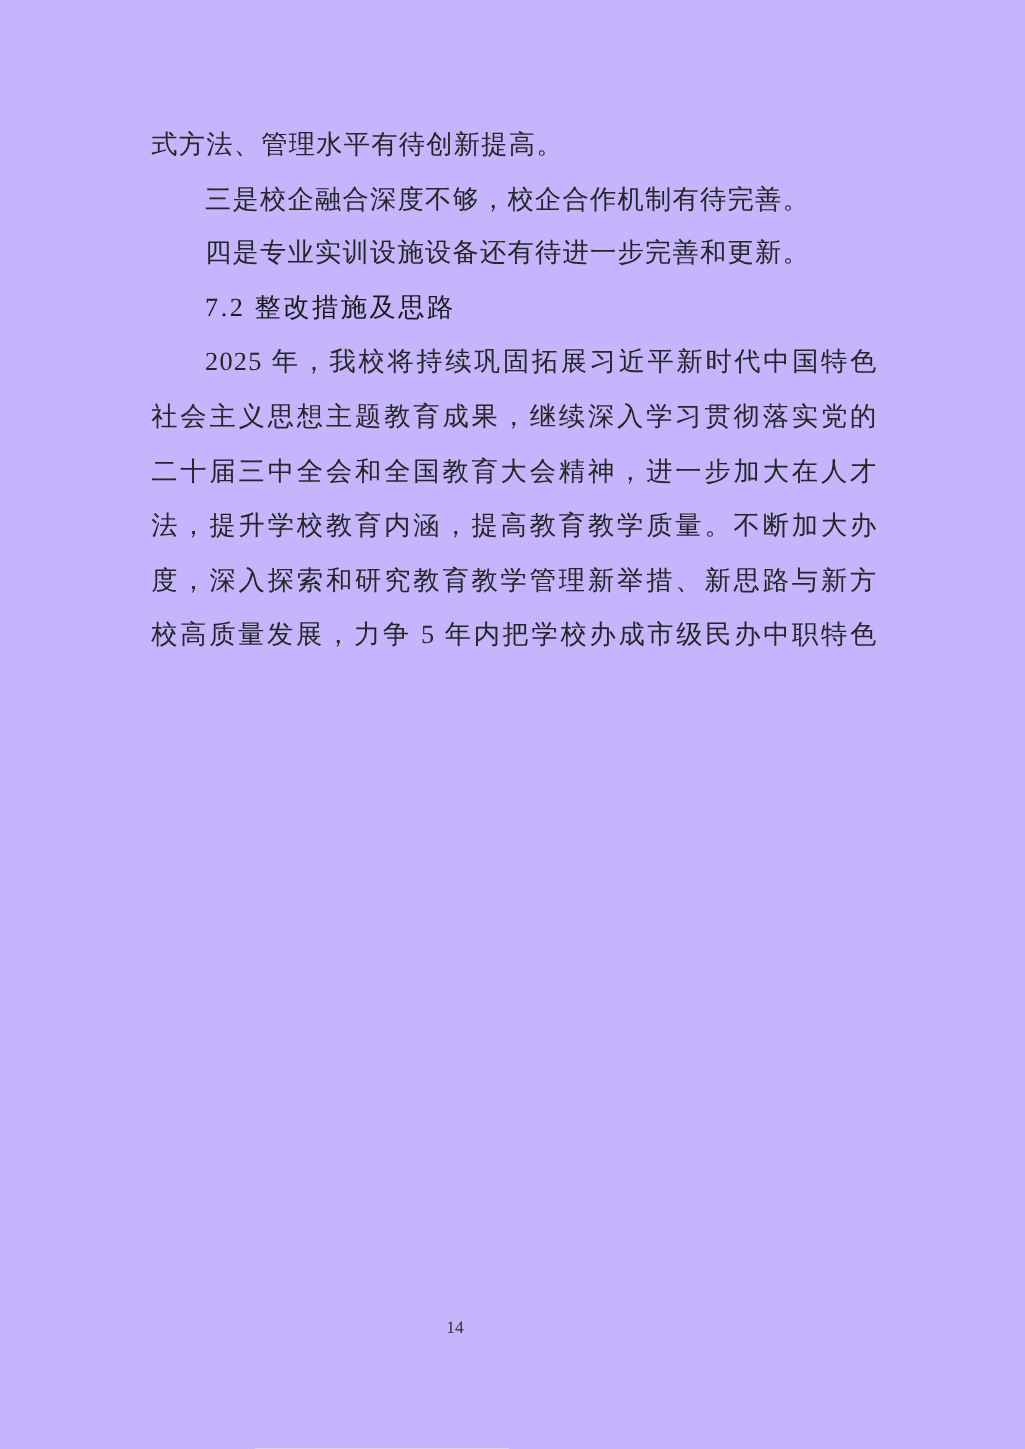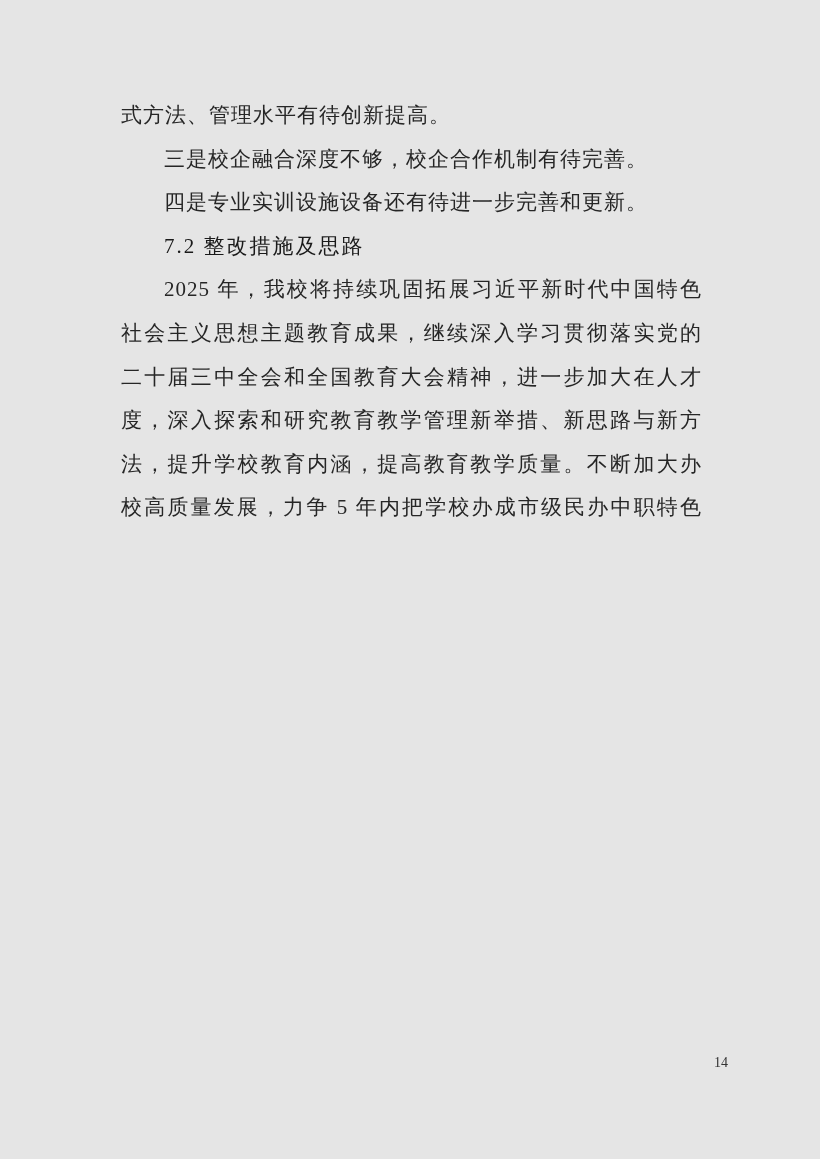--- a/index.html
+++ b/index.html
@@ -6,21 +6,21 @@
   html, body {
     width: 820px;
     height: 1159px;
     background: #ffffff;
     font-family: "Liberation Serif", "DejaVu Serif", serif;
   }
   .page {
     position: relative;
     width: 820px;
     height: 1159px;
-    background: #e5e5e5;
+    background: #c4b5fd;
     overflow: hidden;
   }
   .content {
     position: absolute;
     left: 121px;
     top: 94px;
     width: 581px;
     color: #262626;
     font-size: 21px;
     letter-spacing: 1px;
@@ -42,21 +42,21 @@
     color: #1a1a1a;
     letter-spacing: 2px;
   }
   .footer {
     position: absolute;
     left: 0;
     top: 1048px;
     width: 728px;
     height: 30px;
     line-height: 30px;
-    text-align: right;
+    text-align: center;
     font-size: 14px;
     color: #333333;
     font-family: "Liberation Serif", "DejaVu Serif", serif;
   }
 </style>
 </head>
 <body>
 
 <div class="page">
   <div class="content">
@@ -75,21 +75,21 @@
     </div>
 
     <div>
       <div class="line indent heading">7.2 整改措施及思路</div>
     </div>
 
     <div>
       <div class="line indent stretch">2025 年，我校将持续巩固拓展习近平新时代中国特色</div>
       <div class="line stretch">社会主义思想主题教育成果，继续深入学习贯彻落实党的</div>
       <div class="line stretch">二十届三中全会和全国教育大会精神，进一步加大在人才</div>
+      <div class="line stretch">法，提升学校教育内涵，提高教育教学质量。不断加大办</div>
       <div class="line stretch">度，深入探索和研究教育教学管理新举措、新思路与新方</div>
-      <div class="line stretch">法，提升学校教育内涵，提高教育教学质量。不断加大办</div>
       <div class="line stretch">校高质量发展，力争 5 年内把学校办成市级民办中职特色</div>
     </div>
 
   </div>
 
   <div class="footer">14</div>
 </div>
 
 </body></html>

